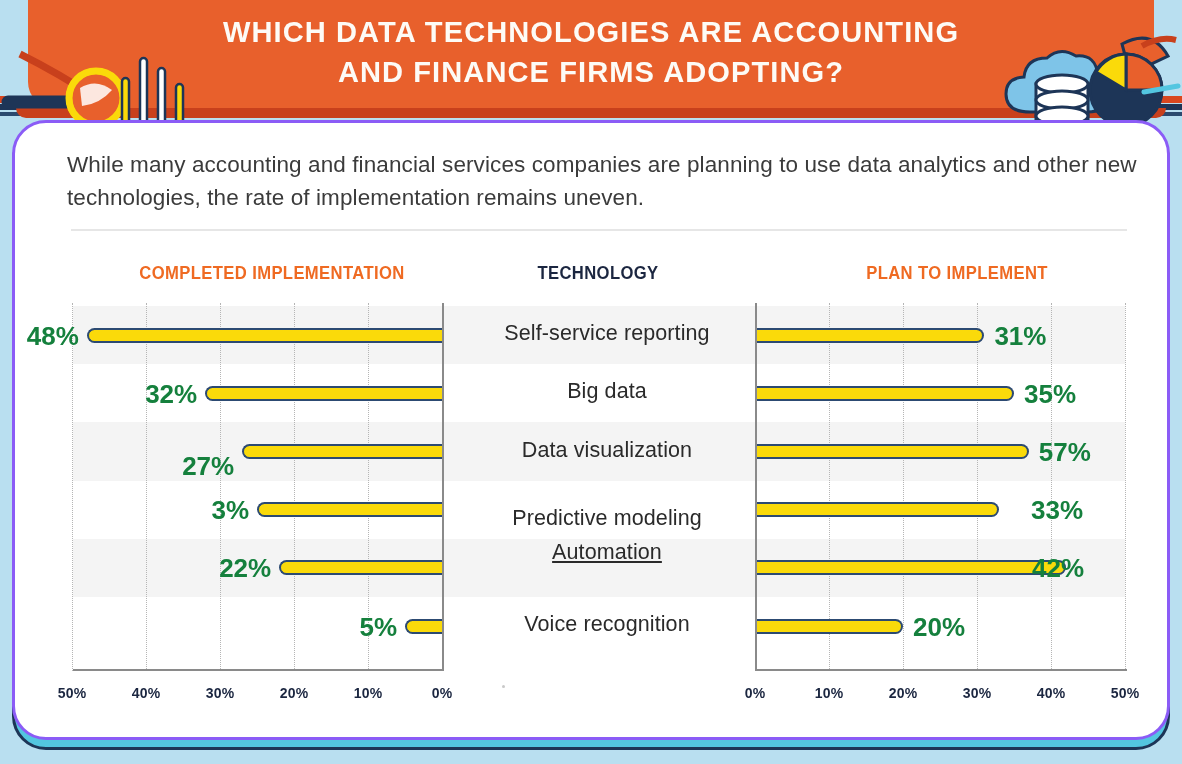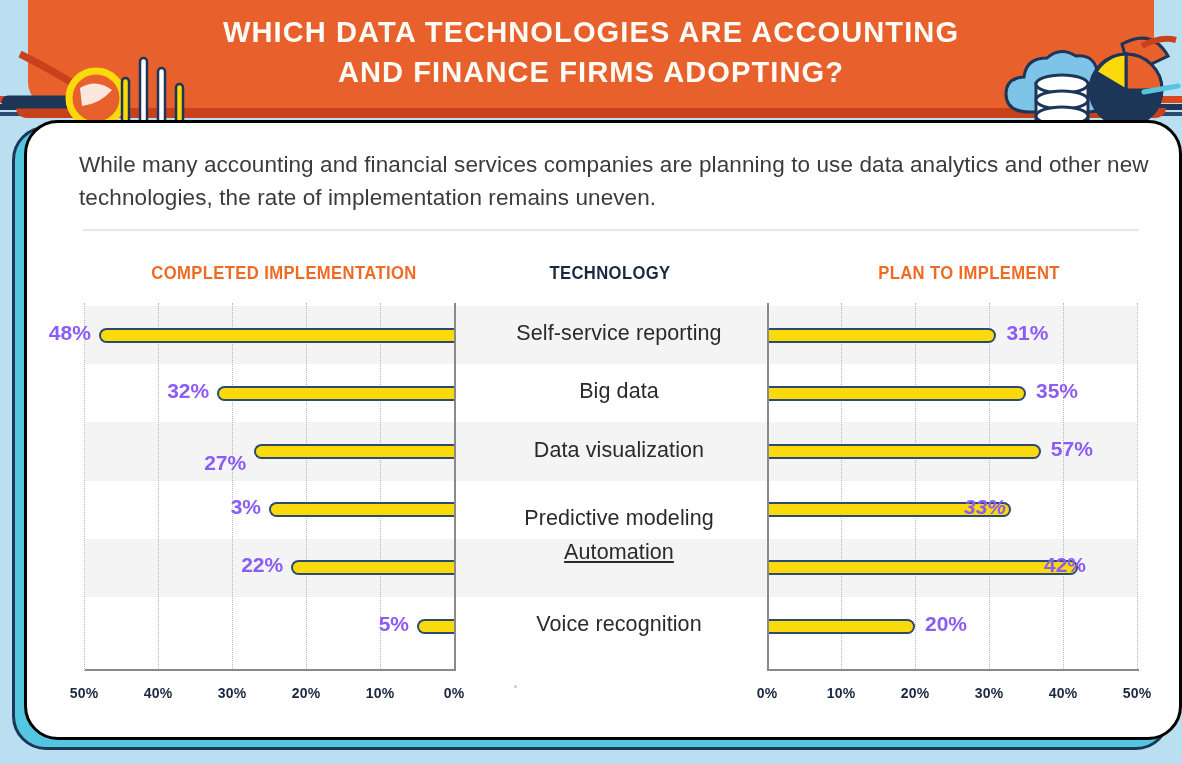--- a/index.html
+++ b/index.html
@@ -89,25 +89,24 @@
     border-radius: 34px;
     z-index: 6;
   }
   .card {
     position: absolute;
     left: 12px;
     top: 120px;
     width: 1158px;
     height: 620px;
     background: #ffffff;
-    border: 3px solid #000000;
+    border: 3px solid #8b5cf6;
     border-radius: 34px;
     z-index: 7;
     overflow: hidden;
-    margin-left: 12px;
   }
 
   .intro {
     position: absolute;
     left: 52px;
     top: 26px;
     width: 1070px;
     font-size: 22.5px;
     line-height: 1.45;
     color: #3b3b3b;
@@ -182,23 +181,23 @@
     position: absolute;
     height: 15px;
     background: #fada0a;
     border: 2px solid #2c4a72;
   }
   .bar.l { border-radius: 9px 0 0 9px; border-right: none; }
   .bar.r { border-radius: 0 9px 9px 0; border-left: none; }
 
   .barlabel {
     position: absolute;
-    font-size: 21px;
+    font-size: 26px;
     font-weight: bold;
-    color: #8b5cf6;
+    color: #15803d;
     white-space: nowrap;
   }
   .barlabel.l { text-align: right; }
 
   .techlabel {
     position: absolute;
     left: 432px;
     width: 320px;
     text-align: center;
     font-size: 21.5px;
@@ -331,21 +330,21 @@
         <div class="barlabel l" style="right: 776px; top: 308.6px;">5%</div>
       </div>
     <div id="bars-right">
         <div class="bar r" style="left: 740px; width: 229.4px; top: 24.6px;"></div>
         <div class="barlabel r" style="left: 979.4px; top: 17.6px;">31%</div>
         <div class="bar r" style="left: 740px; width: 259px; top: 82.8px;"></div>
         <div class="barlabel r" style="left: 1009px; top: 75.8px;">35%</div>
         <div class="bar r" style="left: 740px; width: 273.8px; top: 141px;"></div>
         <div class="barlabel r" style="left: 1023.8px; top: 134px;">57%</div>
         <div class="bar r" style="left: 740px; width: 244.2px; top: 199.2px;"></div>
-        <div class="barlabel r" style="left: 937px; top: 192.2px; font-style: italic;">33%</div>
+        <div class="barlabel r" style="left: 1016px; top: 192.2px;">33%</div>
         <div class="bar r" style="left: 740px; width: 310.8px; top: 257.4px;"></div>
         <div class="barlabel r" style="left: 1017px; top: 250.4px;">42%</div>
         <div class="bar r" style="left: 740px; width: 148px; top: 315.6px;"></div>
         <div class="barlabel r" style="left: 898px; top: 308.6px;">20%</div>
       </div>
     <div id="techlabels">
         <div class="techlabel" style="top: 18.1px;">Self-service reporting</div>
         <div class="techlabel" style="top: 76.3px;">Big data</div>
         <div class="techlabel" style="top: 134.5px;">Data visualization</div>
         <div class="techlabel" style="top: 203px;">Predictive modeling</div>

